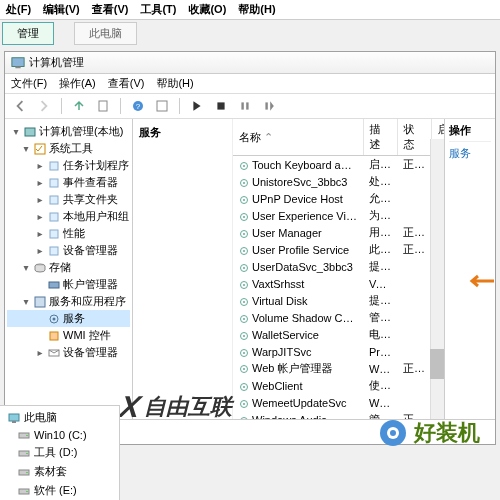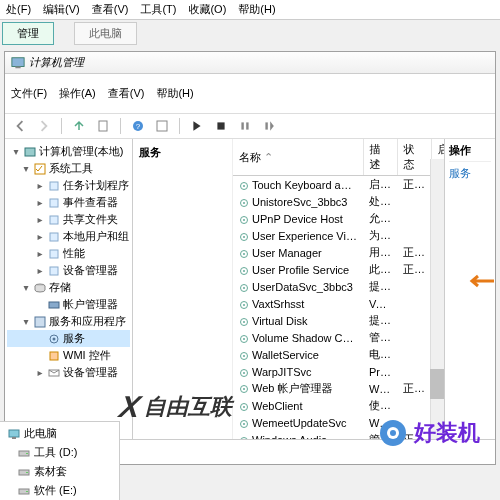--- a/index.html
+++ b/index.html
@@ -1,26 +1,26 @@
 <!DOCTYPE html>
 <html><head>
 <meta charset="utf-8">
 <style>
 * { box-sizing: border-box; margin: 0; padding: 0; font-family: "Microsoft YaHei", "SimSun", sans-serif; }
 body { width: 500px; height: 500px; overflow: hidden; background: #f0f0f0; font-size: 11px; }
-.menubar-top { background: #fff; border-bottom: 1px solid #ccc; padding: 2px 6px; display: flex; gap: 12px; font-size: 11px; }
+.menubar-top { background: #fff; border-bottom: 1px solid #ccc; padding: 2px 6px; display: flex; gap: 12px; font-size: 11px; font-weight: bold; }
 .menubar-top span { cursor: default; }
 .tabstrip { background: #f0f0f0; display: flex; padding: 0 2px; margin-top: 2px; }
 .tab { padding: 3px 14px; border: 1px solid #ccc; background: #fff; font-size: 11px; margin-right: 20px; }
 .tab.active { background: #eafaf0; border-color: #5aa; }
 .tab.inactive { background: #f8f8f8; color: #666; }
 .mmc-window { margin: 6px 4px 4px 4px; border: 1px solid #a0a0a0; background: #fff; }
-.titlebar { background: linear-gradient(#fdfdfd,#f0f0f0); border-bottom: 1px solid #ccc; padding: 3px 6px; display: flex; align-items: center; gap: 4px; font-size: 11px; font-style: italic; }
+.titlebar { background: linear-gradient(#fdfdfd,#f0f0f0); border-bottom: 1px solid #ccc; padding: 3px 6px; display: flex; align-items: center; gap: 4px; font-size: 11px; }
 .titlebar svg { width: 14px; height: 14px; }
-.menubar2 { border-bottom: 1px solid #ddd; padding: 12px 6px; display: flex; gap: 12px; font-size: 11px; }
+.menubar2 { border-bottom: 1px solid #ddd; padding: 2px 6px; display: flex; gap: 12px; font-size: 11px; }
 .toolbar { border-bottom: 1px solid #ddd; padding: 3px 6px; display: flex; gap: 6px; align-items: center; }
 .tbtn { width: 18px; height: 18px; display: flex; align-items: center; justify-content: center; font-size: 11px; color: #555; }
 .tbtn svg { width: 12px; height: 12px; }
 .sep { width: 1px; height: 16px; background: #ccc; margin: 0 2px; }
 .panes { display: flex; height: 300px; }
 .tree { width: 128px; border-right: 1px solid #ccc; overflow: auto; padding: 4px 2px; background: #fff; font-size: 11px; }
 .tree-item { padding: 1px 0 1px 4px; display: flex; align-items: center; gap: 3px; white-space: nowrap; }
 .tree-item.sel { background: #cde8ff; }
 .expander { width: 10px; height: 10px; display: inline-flex; align-items: center; justify-content: center; color: #666; font-size: 10px; }
 .ic { width: 12px; height: 12px; display: inline-block; }
@@ -40,21 +40,21 @@
 .scrolltrack { position: absolute; right: 0; top: 20px; bottom: 0; width: 14px; background: #f0f0f0; border-left: 1px solid #ddd; }
 .scrollthumb { position: absolute; right: 0; width: 14px; height: 30px; top: 230px; background: #c0c0c0; }
 .actions { width: 50px; padding: 4px; font-size: 11px; }
 .actions .hd { font-weight: bold; margin-bottom: 4px; border-bottom: 1px solid #eee; padding-bottom: 3px; }
 .actions .gp { color: #1a6ebd; margin: 4px 0 2px 0; }
 .tabbar-bottom { border-top: 1px solid #ccc; padding: 2px 6px; font-size: 11px; display: flex; gap: 2px; }
 .tabbar-bottom span { padding: 2px 6px; border: 1px solid #ccc; border-bottom: none; background: #fff; }
 .watermarks { position: absolute; top: 390px; left: 120px; width: 360px; pointer-events: none; }
 .watermark1 { font-size: 22px; font-weight: bold; font-style: italic; color: #333; display: flex; align-items: center; gap: 4px; }
 .watermark1 .x { font-size: 30px; font-weight: 900; transform: skewX(-10deg); }
-.watermark2 { text-align: right; display: flex; align-items: center; justify-content: flex-end; gap: 6px; font-size: 22px; color: #6d28d9; font-weight: bold; margin-top: -6px; }
+.watermark2 { text-align: right; display: flex; align-items: center; justify-content: flex-end; gap: 6px; font-size: 22px; color: #4d7c0f; font-weight: bold; margin-top: -6px; }
 .arrow-ind { position: absolute; top: 273px; right: 4px; }
 .arrow-ind svg { width: 30px; height: 16px; }
 .explorer { position: absolute; bottom: 0; left: 0; width: 120px; border-top: 1px solid #ccc; border-right: 1px solid #ccc; background: #fff; font-size: 11px; padding-top: 2px; }
 .explorer .item { padding: 2px 8px 2px 18px; display: flex; align-items: center; gap: 4px; }
 .explorer .item svg { width: 12px; height: 12px; }
 </style>
 </head>
 <body>
 
 <div class="menubar-top">
@@ -459,30 +459,37 @@
         <rect x="4" y="9" width="4" height="2" fill="#888"></rect>
       </svg>
       <span>此电脑</span>
     </div>
   <div id="drives">
       <div class="item">
         <svg viewBox="0 0 12 12">
           <rect x="1" y="4" width="10" height="5" fill="#ccc" stroke="#888"></rect>
           <rect x="8" y="6" width="2" height="1" fill="#6c6"></rect>
         </svg>
-        <span>工具 (D:)</span>
+        <span>Win10 (C:)</span>
       </div>
       <div class="item">
         <svg viewBox="0 0 12 12">
           <rect x="1" y="4" width="10" height="5" fill="#ccc" stroke="#888"></rect>
           <rect x="8" y="6" width="2" height="1" fill="#6c6"></rect>
         </svg>
-        <span>素材套</span>
+        <span>工具 (D:)</span>
       </div>
       <div class="item">
         <svg viewBox="0 0 12 12">
           <rect x="1" y="4" width="10" height="5" fill="#ccc" stroke="#888"></rect>
           <rect x="8" y="6" width="2" height="1" fill="#6c6"></rect>
         </svg>
+        <span>素材套</span>
+      </div>
+      <div class="item">
+        <svg viewBox="0 0 12 12">
+          <rect x="1" y="4" width="10" height="5" fill="#ccc" stroke="#888"></rect>
+          <rect x="8" y="6" width="2" height="1" fill="#6c6"></rect>
+        </svg>
         <span>软件 (E:)</span>
       </div>
     </div>
 </div>
 
 </body></html>

